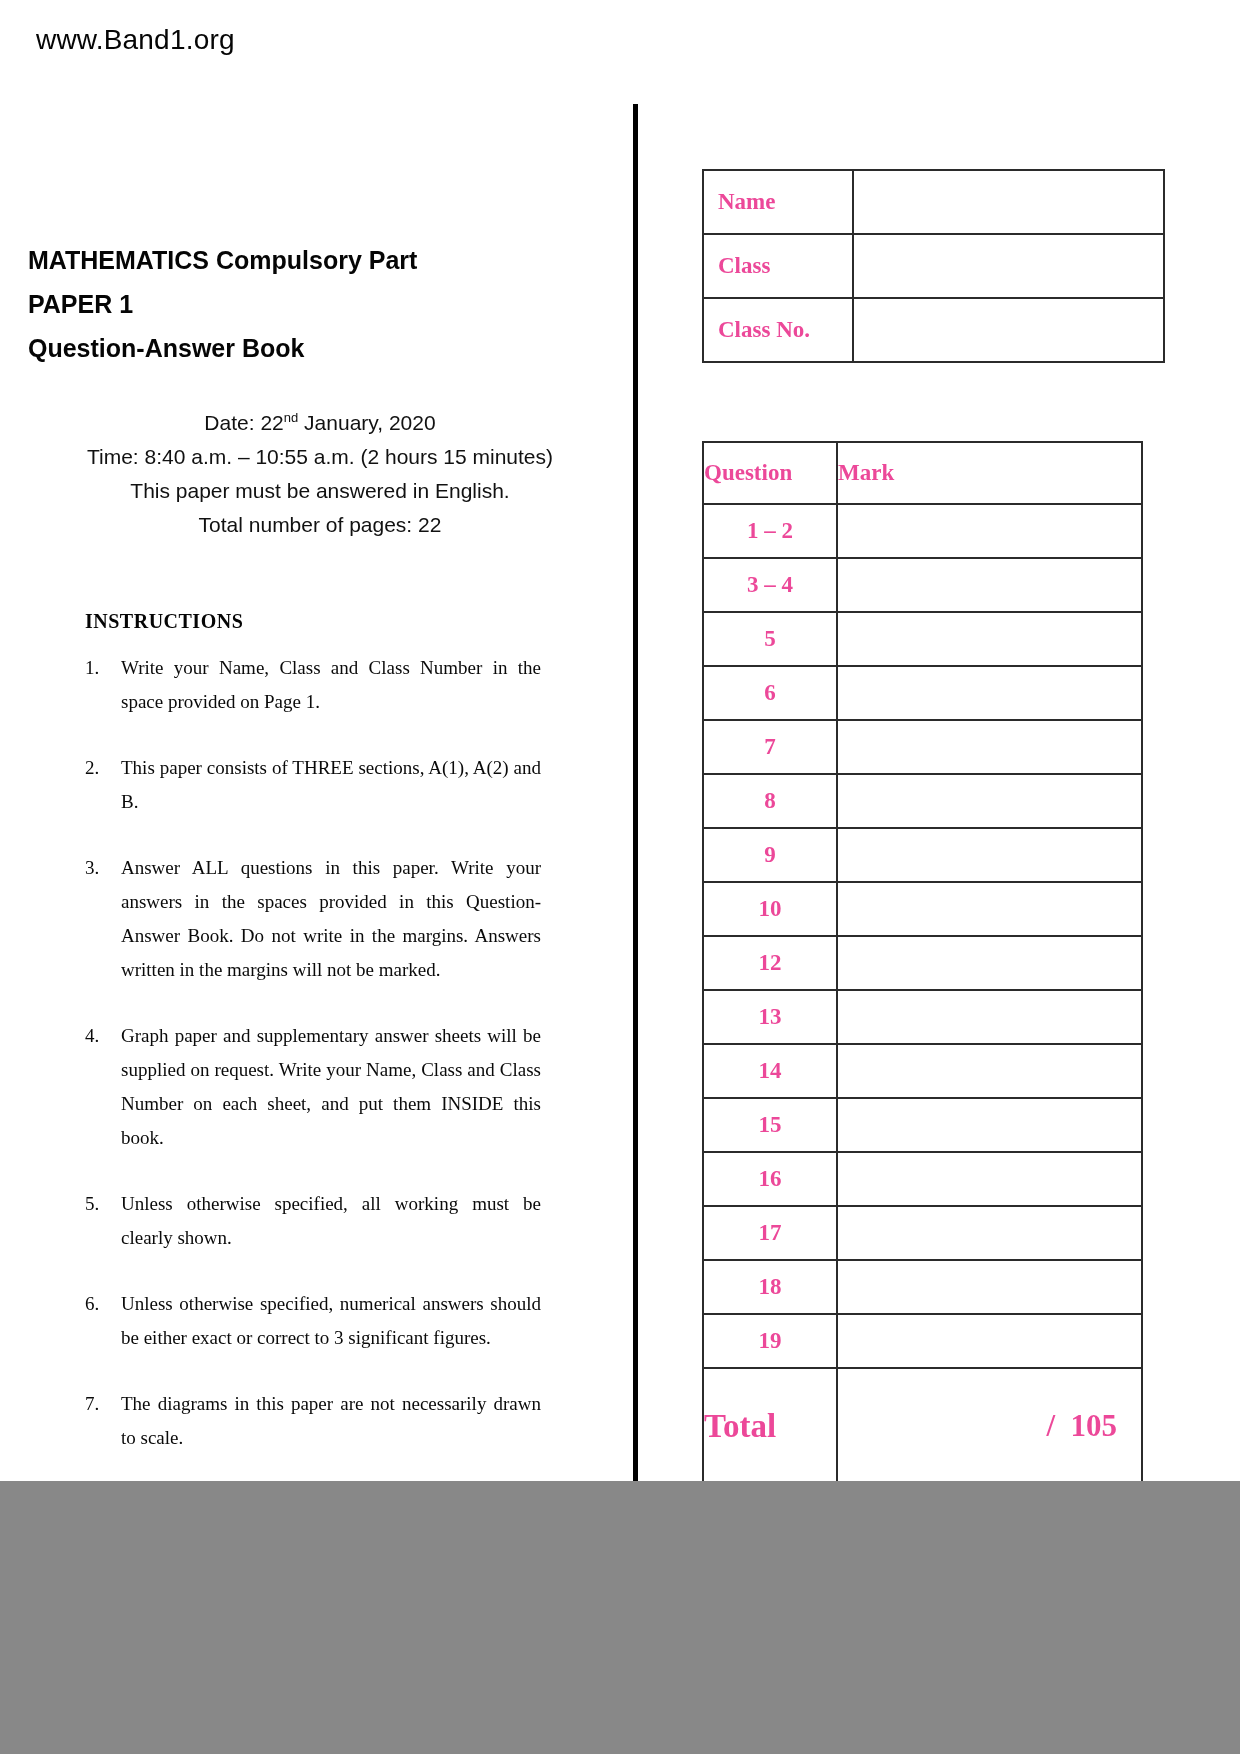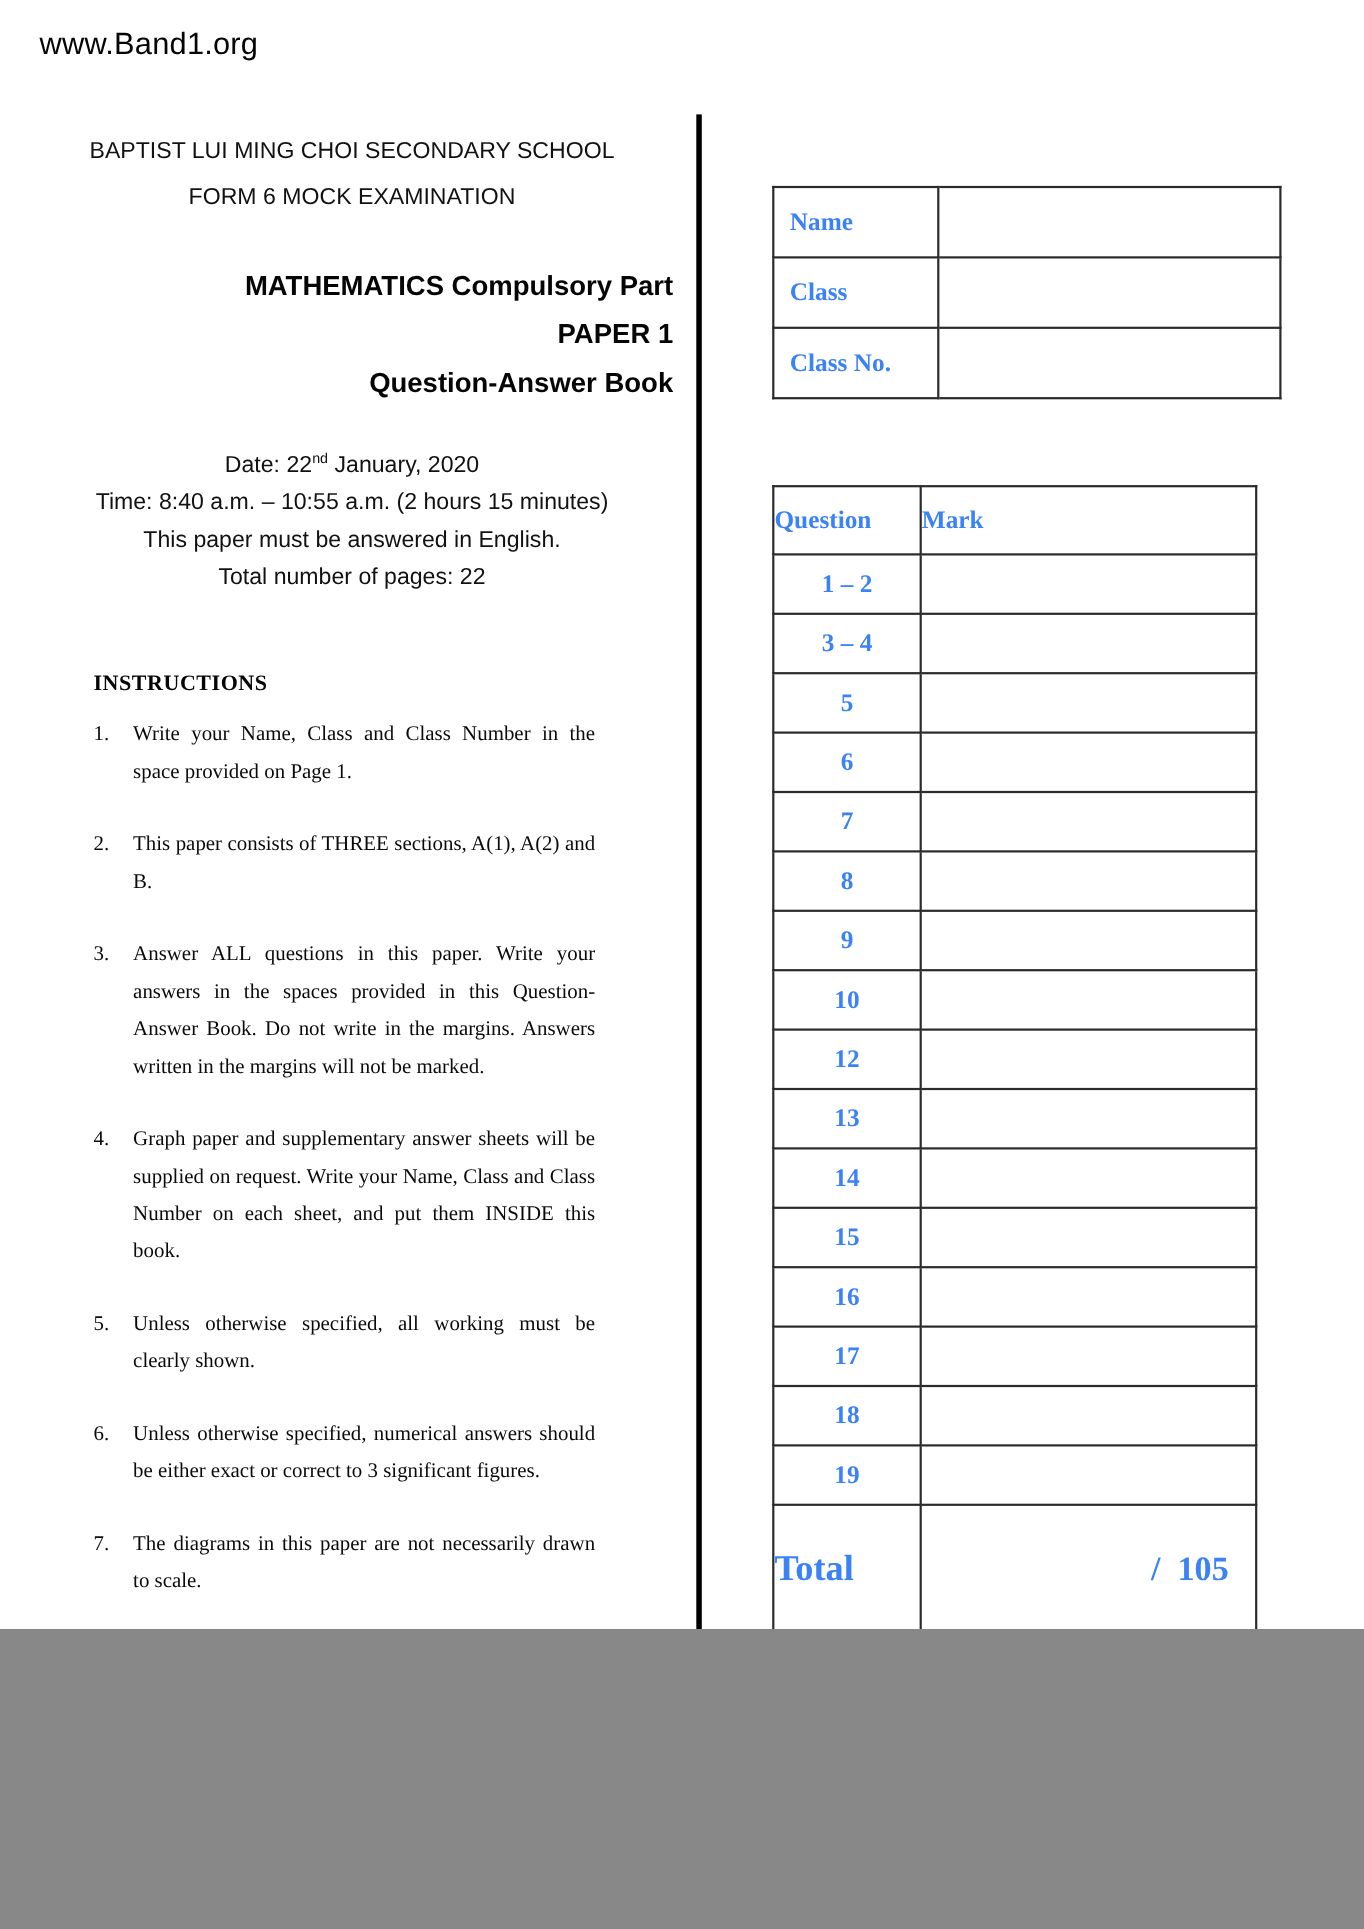--- a/index.html
+++ b/index.html
@@ -20,21 +20,21 @@
   }
   
   .school-block{
     position:absolute;left:28px;top:117px;width:584px;
     text-align:center;
     font-family:"Liberation Sans", sans-serif;
     font-size:21px;line-height:41px;color:#111;
   }
   .title-block{
     position:absolute;left:28px;top:238px;width:584px;
-    text-align:right;
+    text-align:left;
     font-family:"Liberation Sans", sans-serif;
     font-weight:bold;font-size:25px;line-height:44px;color:#050505;
   }
   .info-block{
     position:absolute;left:28px;top:406px;width:584px;
     text-align:center;
     font-family:"Liberation Sans", sans-serif;
     font-size:21px;line-height:34px;color:#111;
   }
   .info-block sup{font-size:13px;line-height:0;}
@@ -63,21 +63,21 @@
     position:absolute;left:633px;top:104px;
     width:5px;height:1560px;background:#000;
   }
   
   table{border-collapse:collapse;table-layout:fixed;}
   .info-table,.mark-table{position:absolute;left:702px;width:441px;}
   .info-table td,.info-table th,
   .mark-table td,.mark-table th{
     border:2px solid #2b2b2b;
     font-family:"Liberation Serif", serif;
-    color:#3b82f6;
+    color:#ec4899;
     overflow:hidden;
   }
   
   .info-table{top:169px;}
   .info-table th{
     width:134px;height:62px;
     font-size:23px;font-weight:bold;text-align:left;
     padding:0 0 0 14px;vertical-align:middle;
   }
   .info-table td{width:307px;}
@@ -102,24 +102,20 @@
     padding:0 24px 0 0;white-space:pre;
   }
 </style>
 </head>
 <body>
 
 <div class="page">
 
   <div class="watermark">www.Band1.org</div>
 
-  <div class="school-block">
-    <div>BAPTIST LUI MING CHOI SECONDARY SCHOOL</div>
-    <div>FORM 6 MOCK EXAMINATION</div>
-  </div>
 
   <div class="title-block">
     <div>MATHEMATICS Compulsory Part</div>
     <div>PAPER 1</div>
     <div>Question-Answer Book</div>
   </div>
 
   <div class="info-block">
     <div><span>Date: 22</span><sup>nd</sup><span class="date-post">January, 2020</span></div>
     <div>Time: 8:40 a.m. – 10:55 a.m. (2 hours 15 minutes)</div>

